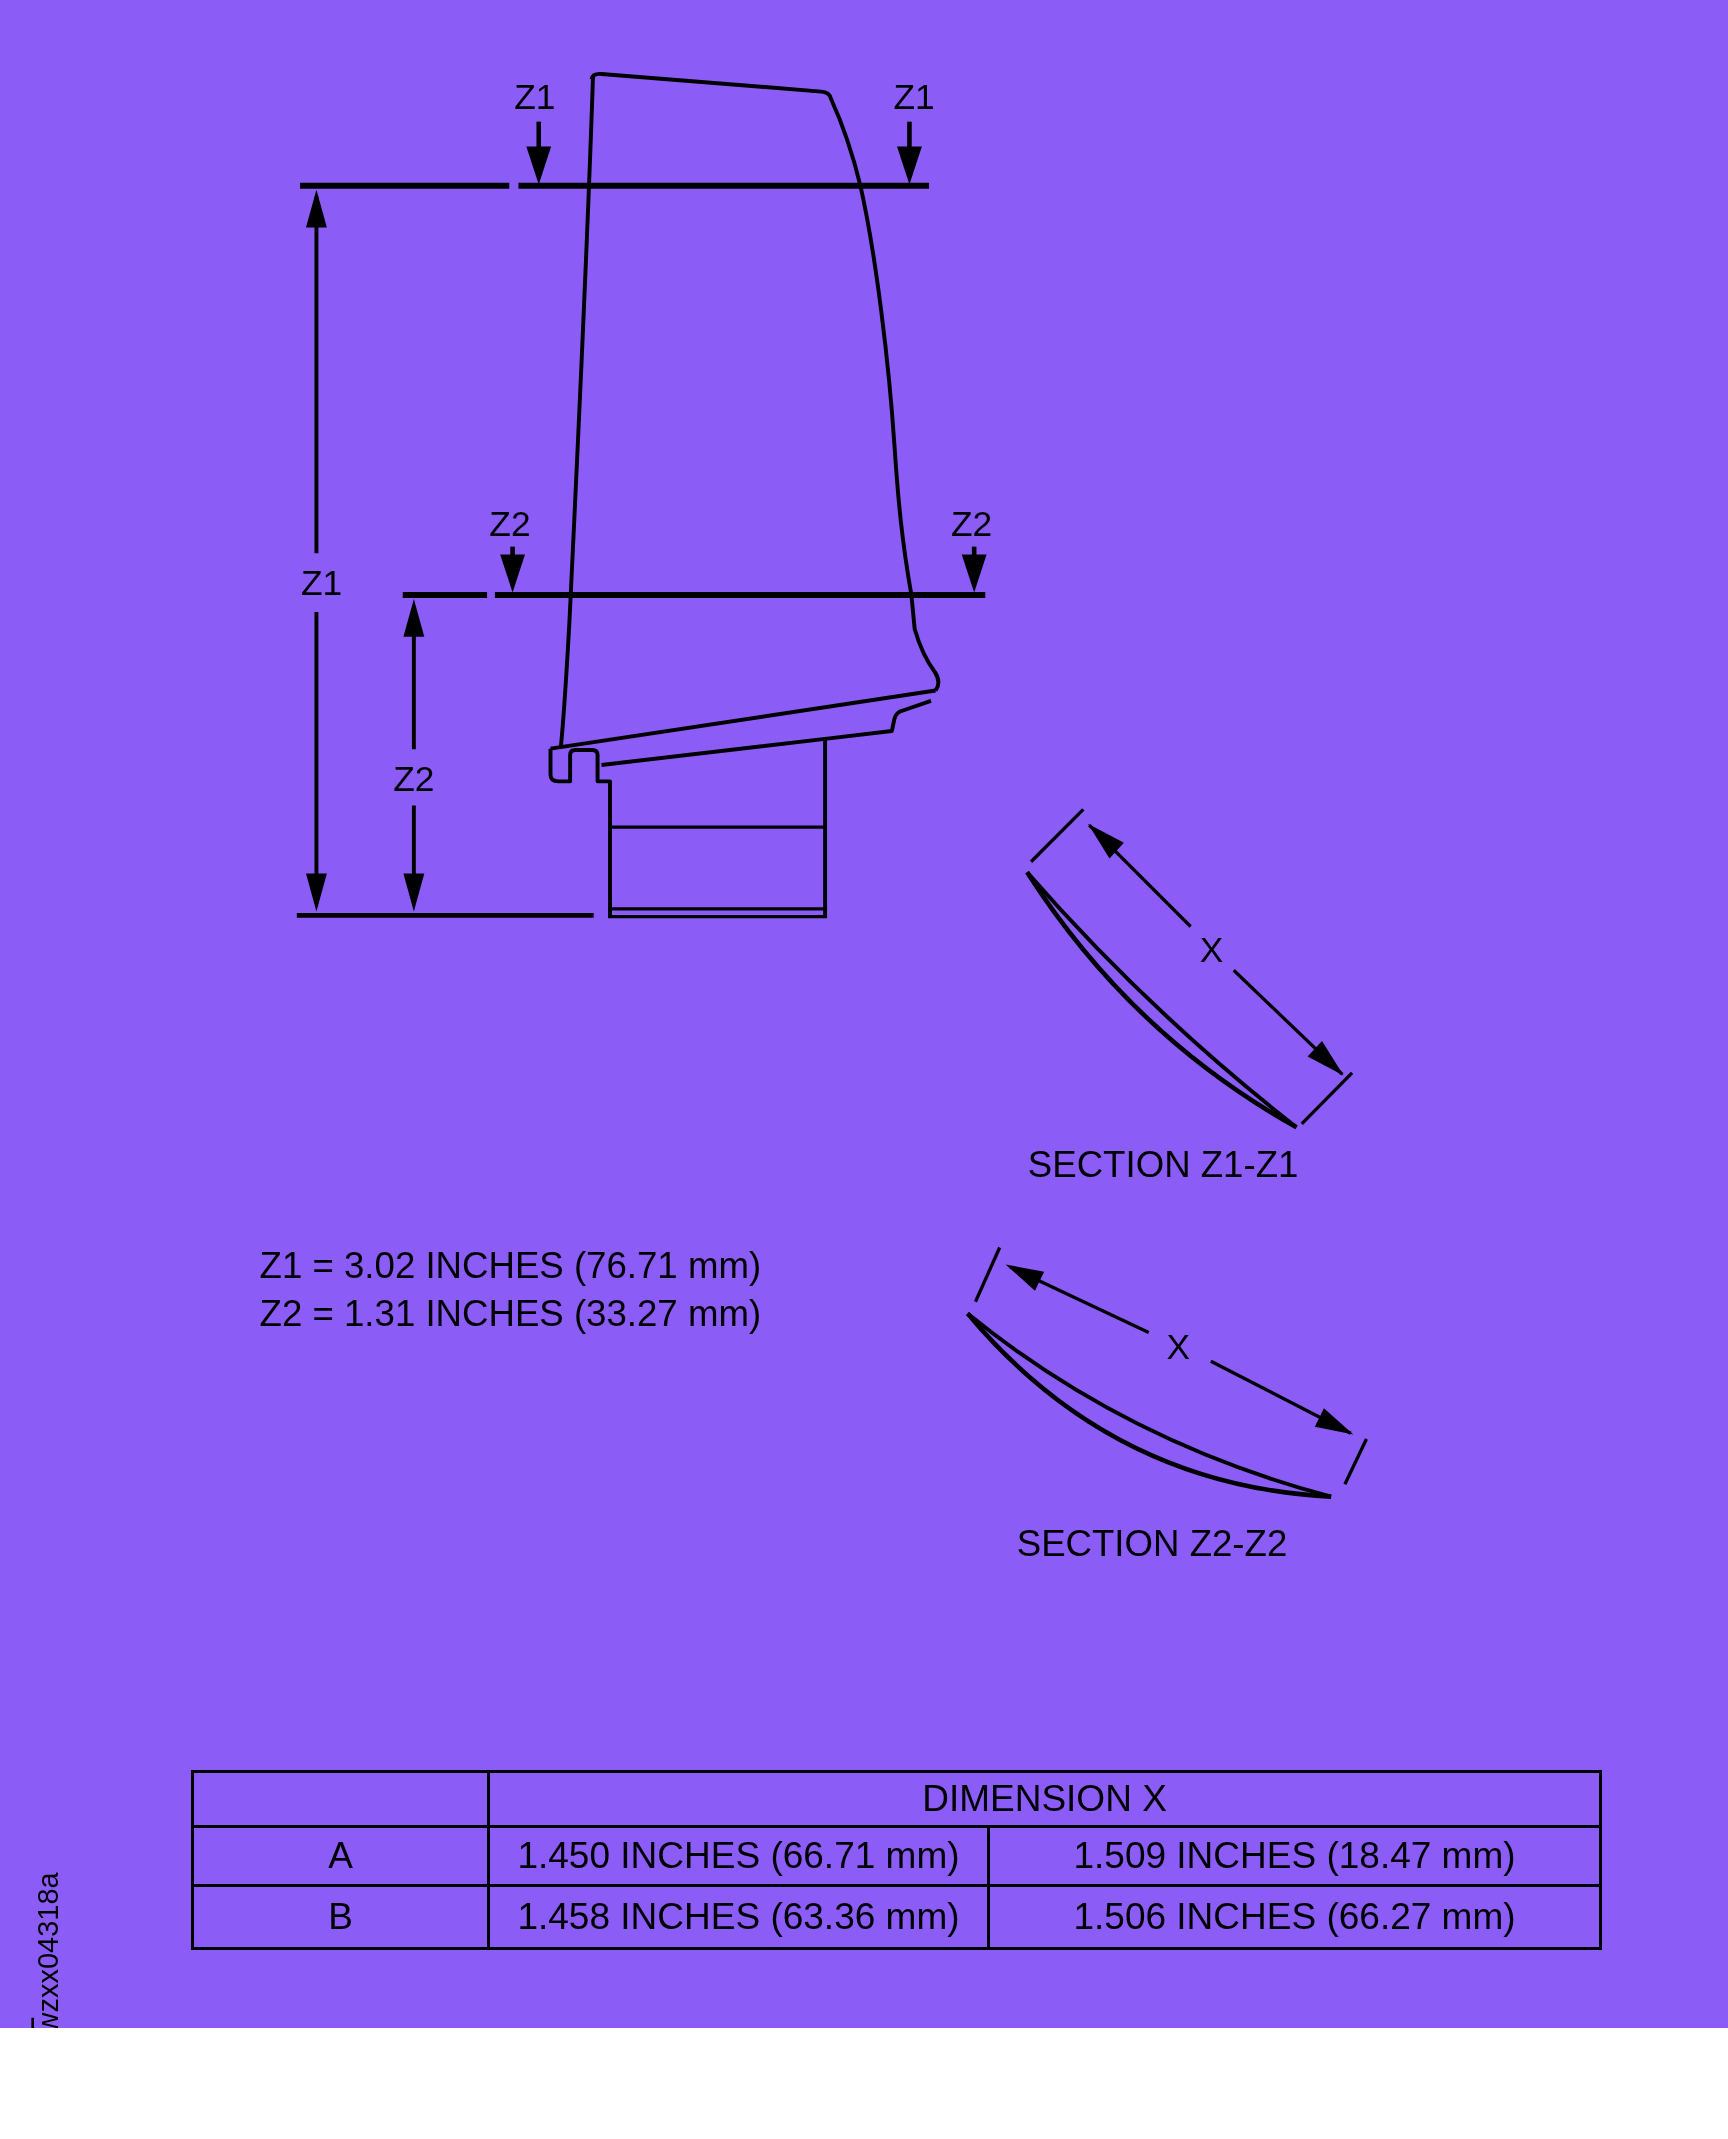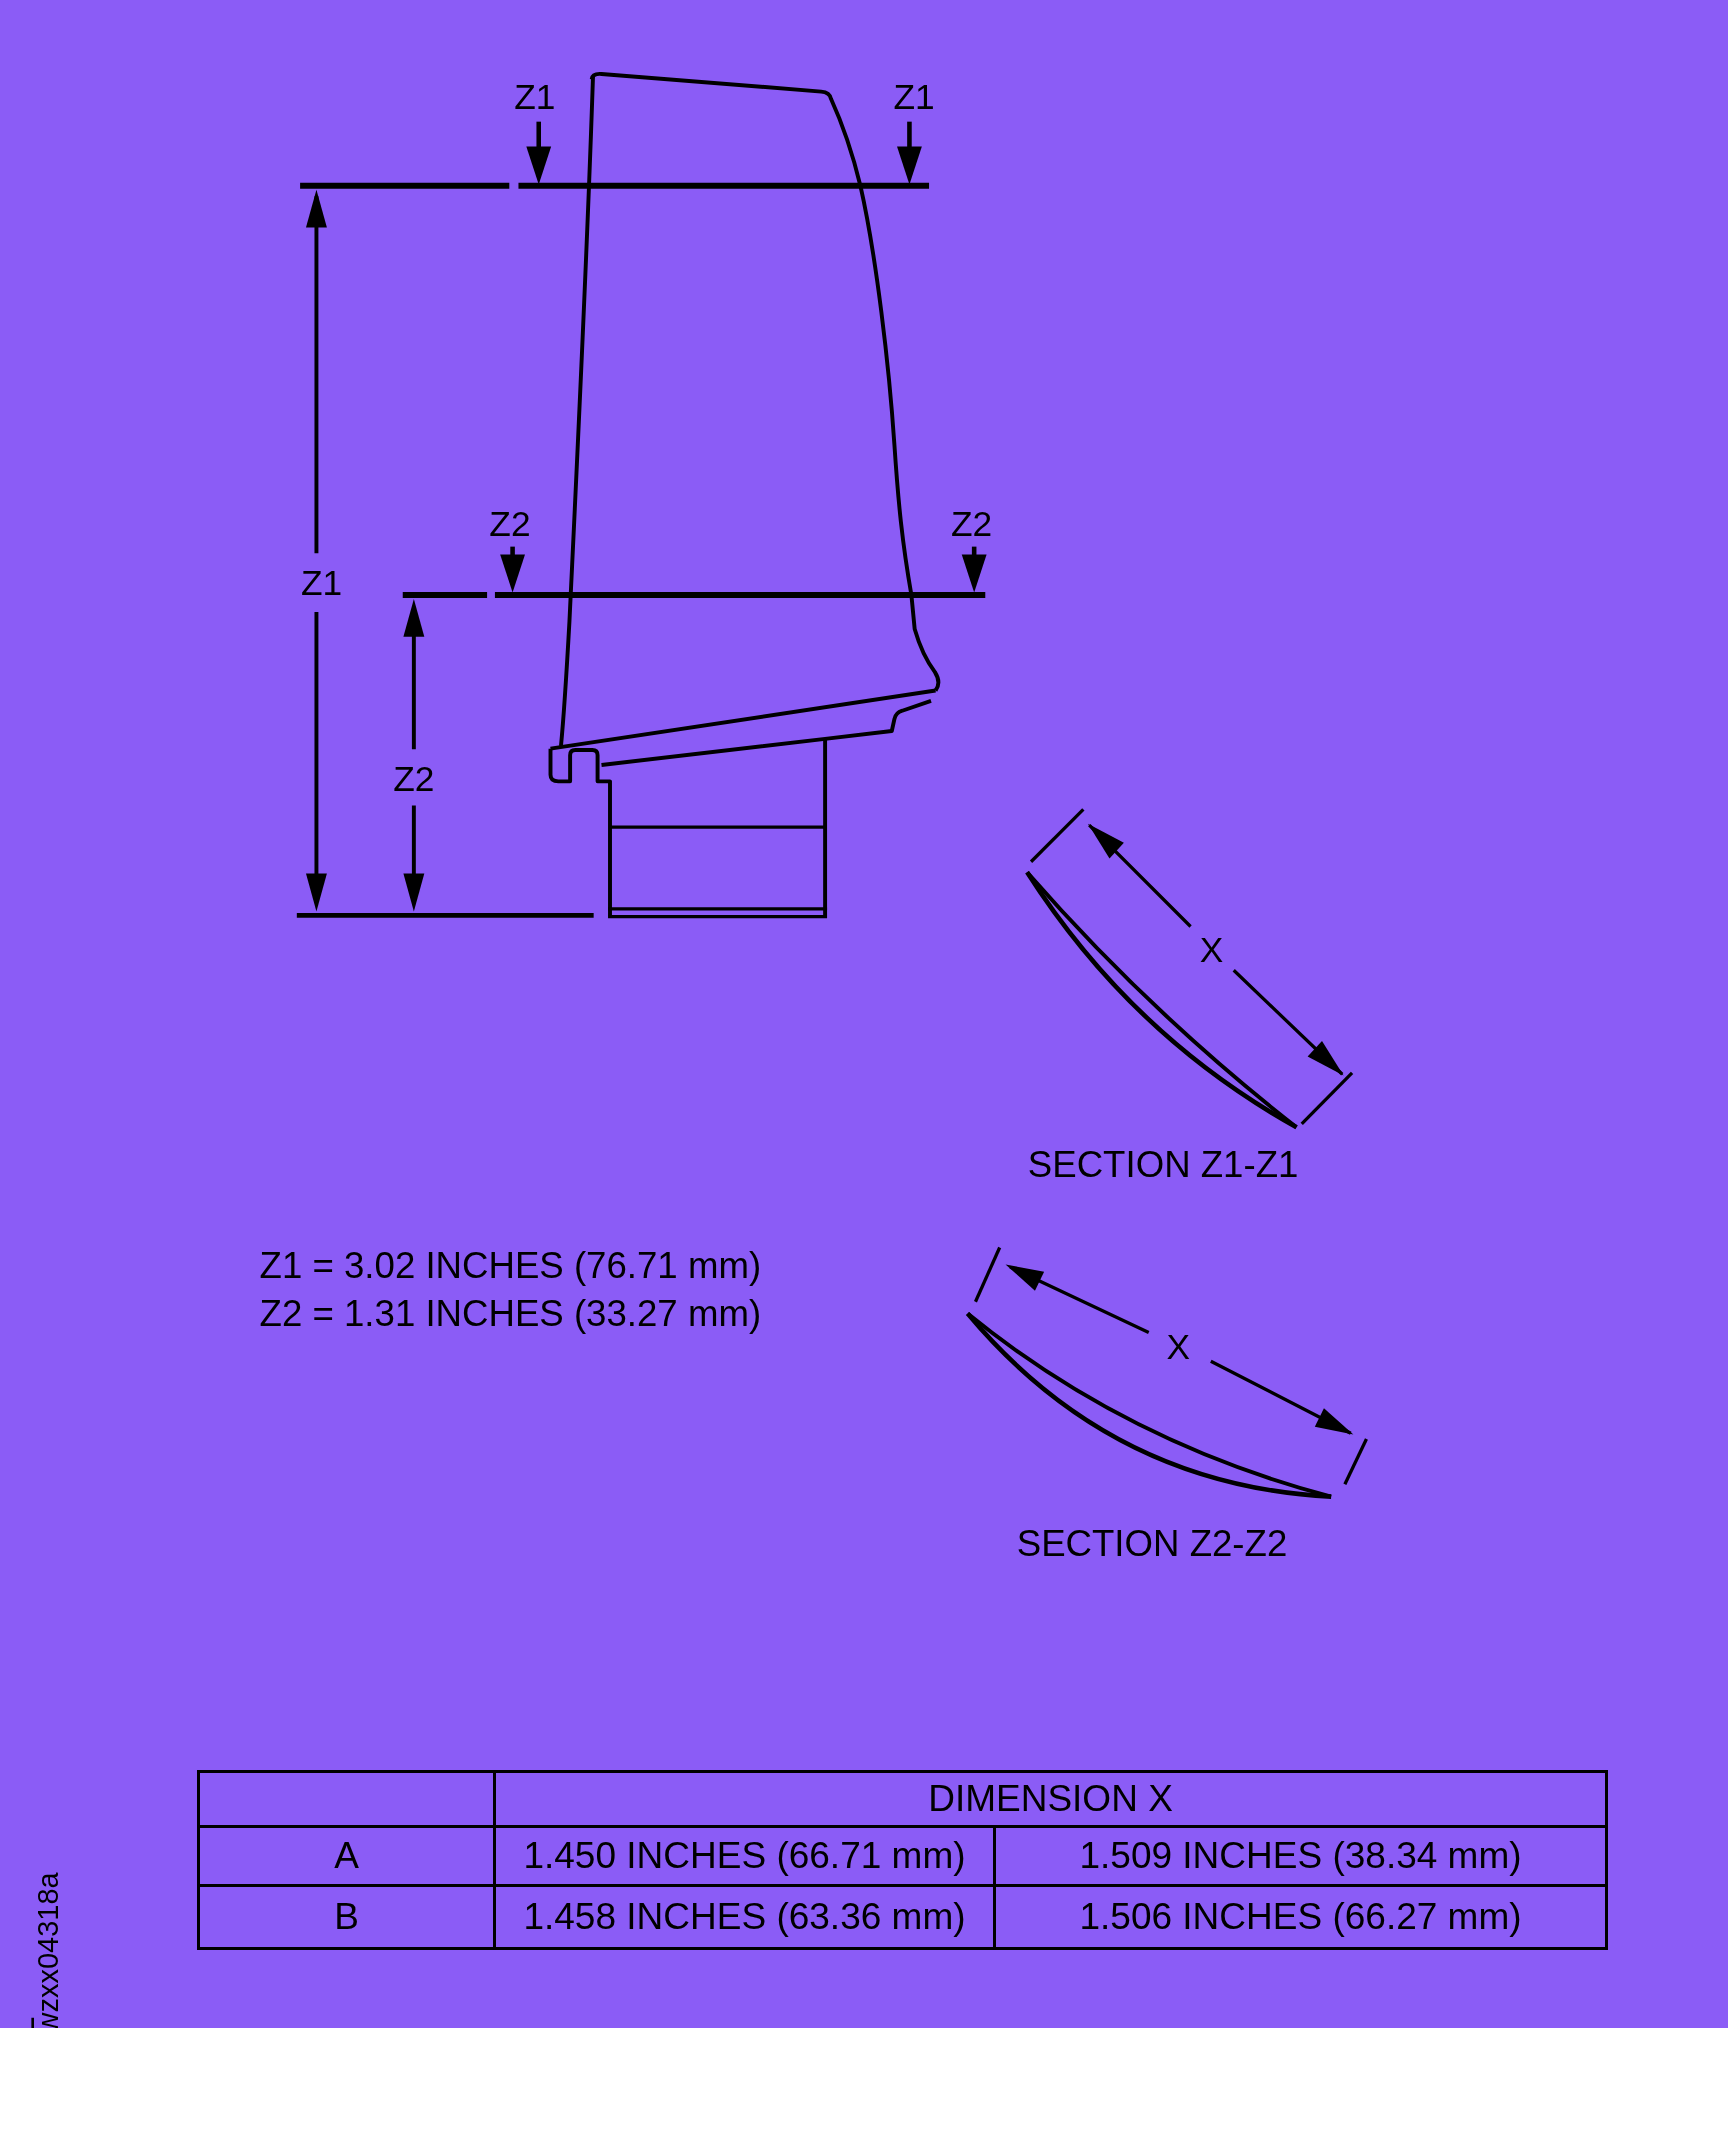--- a/index.html
+++ b/index.html
@@ -10,21 +10,21 @@
     background:#8b5cf6;
     font-family:"Liberation Sans", sans-serif;
     color:#000;
     overflow:hidden;
   }
   svg.drawing { position:absolute; left:0; top:0; width:1728px; height:2140px; }
   svg text { font-family:"Liberation Sans", sans-serif; fill:#000000; }
   .lbl  { font-size:54px; }
   .txt  { font-size:56px; }
 
-  .dim-table { position:absolute; left:197px; top:1770px; width:1408px;border-radius:21px; }
+  .dim-table { position:absolute; left:191px; top:1770px; width:1408px;border-radius:21px; }
   .dim-table table {
     width:100%; border-collapse:collapse; table-layout:fixed;
     font-size:37px;
   }
   .dim-table td {
     border:3.9px solid #000;
     text-align:center; vertical-align:middle;
     padding:0; overflow:hidden; white-space:nowrap;
   }
   .fig-id {
@@ -132,21 +132,21 @@
           <col style="width:612px">
       </colgroup>
       <tbody>
         <tr style="height:55px">
           <td></td>
           <td colspan="2">DIMENSION X</td>
         </tr>
         <tr style="height:59px">
           <td>A</td>
           <td>1.450 INCHES (66.71 mm)</td>
-          <td>1.509 INCHES (38.34 mm)</td>
+          <td>1.509 INCHES (18.47 mm)</td>
         </tr>
         <tr style="height:63px">
           <td>B</td>
           <td>1.458 INCHES (63.36 mm)</td>
           <td>1.506 INCHES (66.27 mm)</td>
         </tr>
       </tbody>
     </table>
   </div>
 

